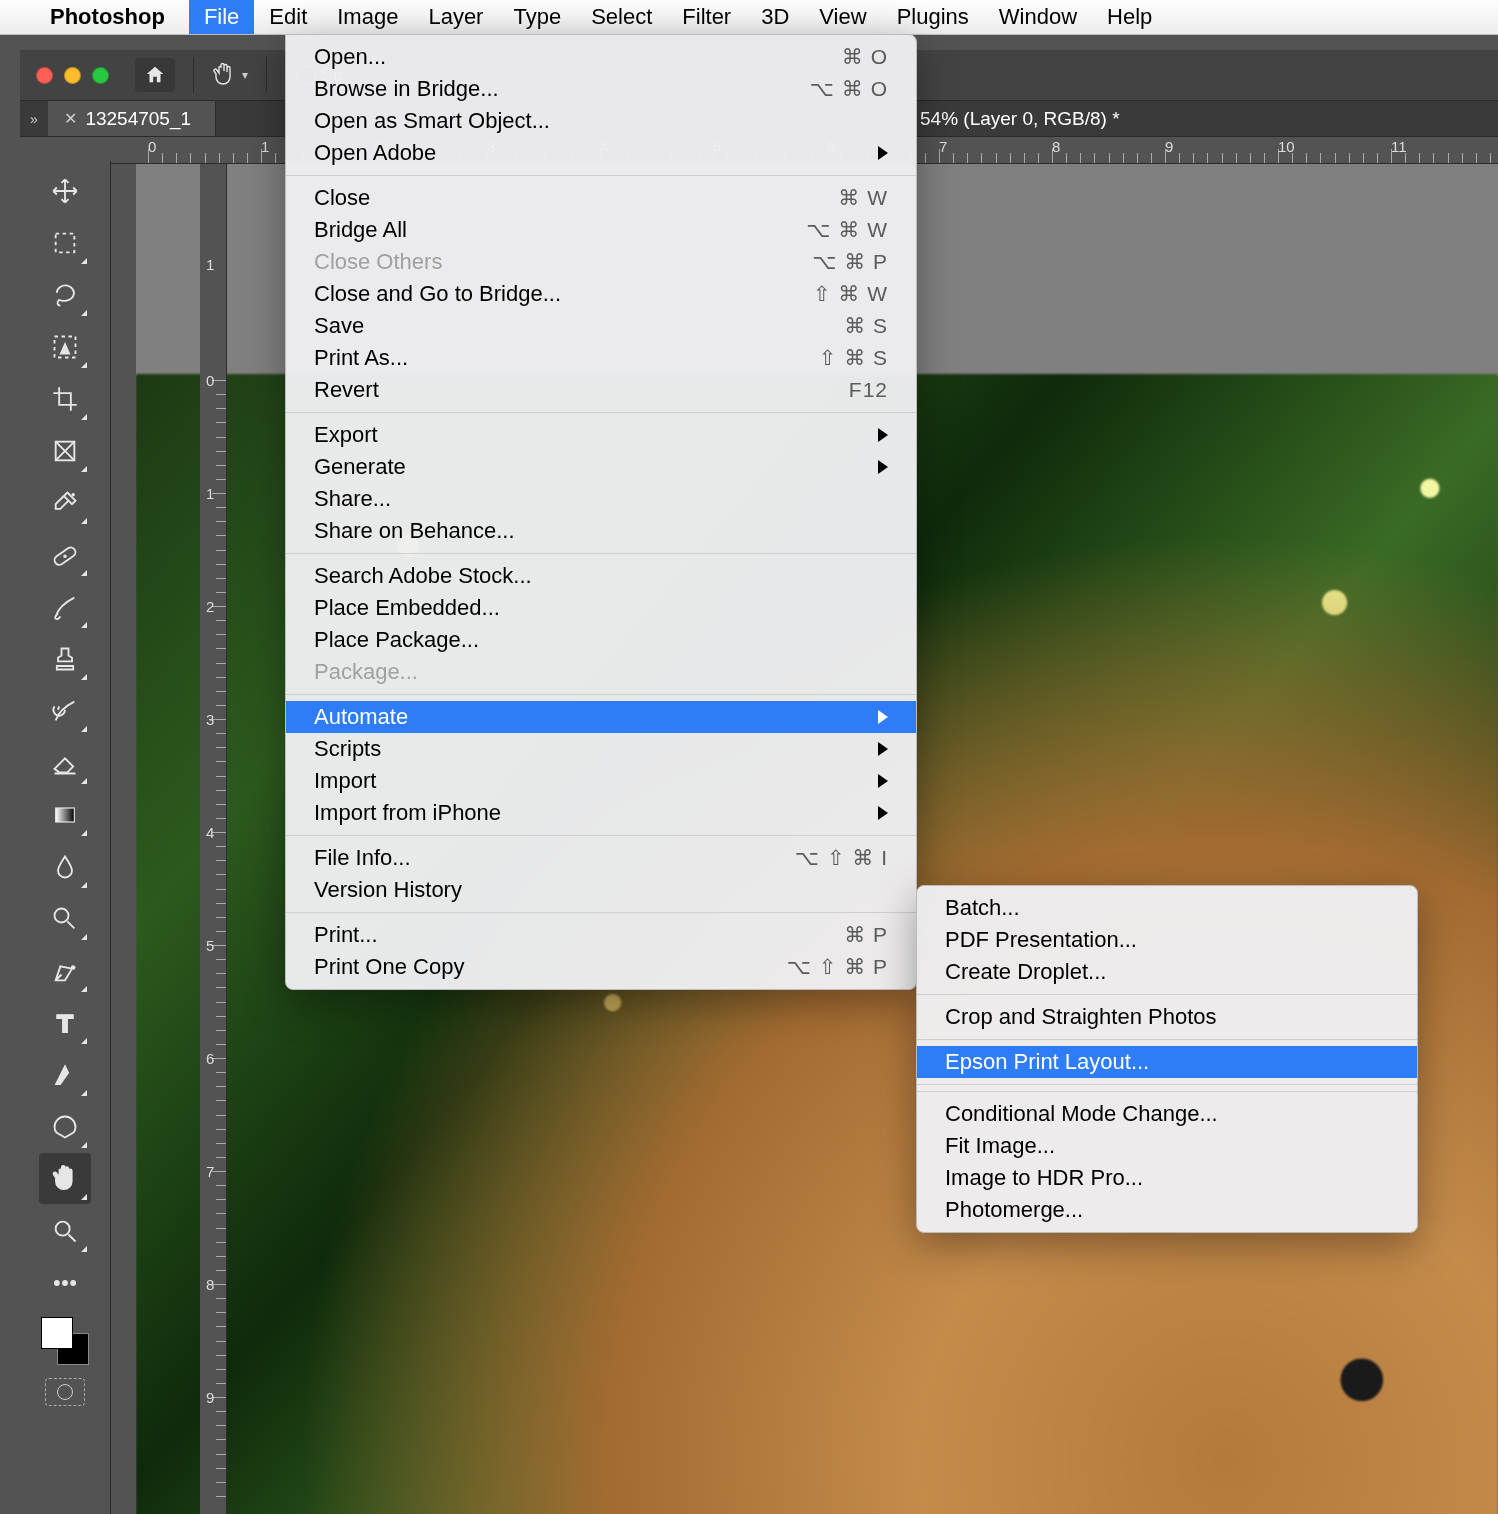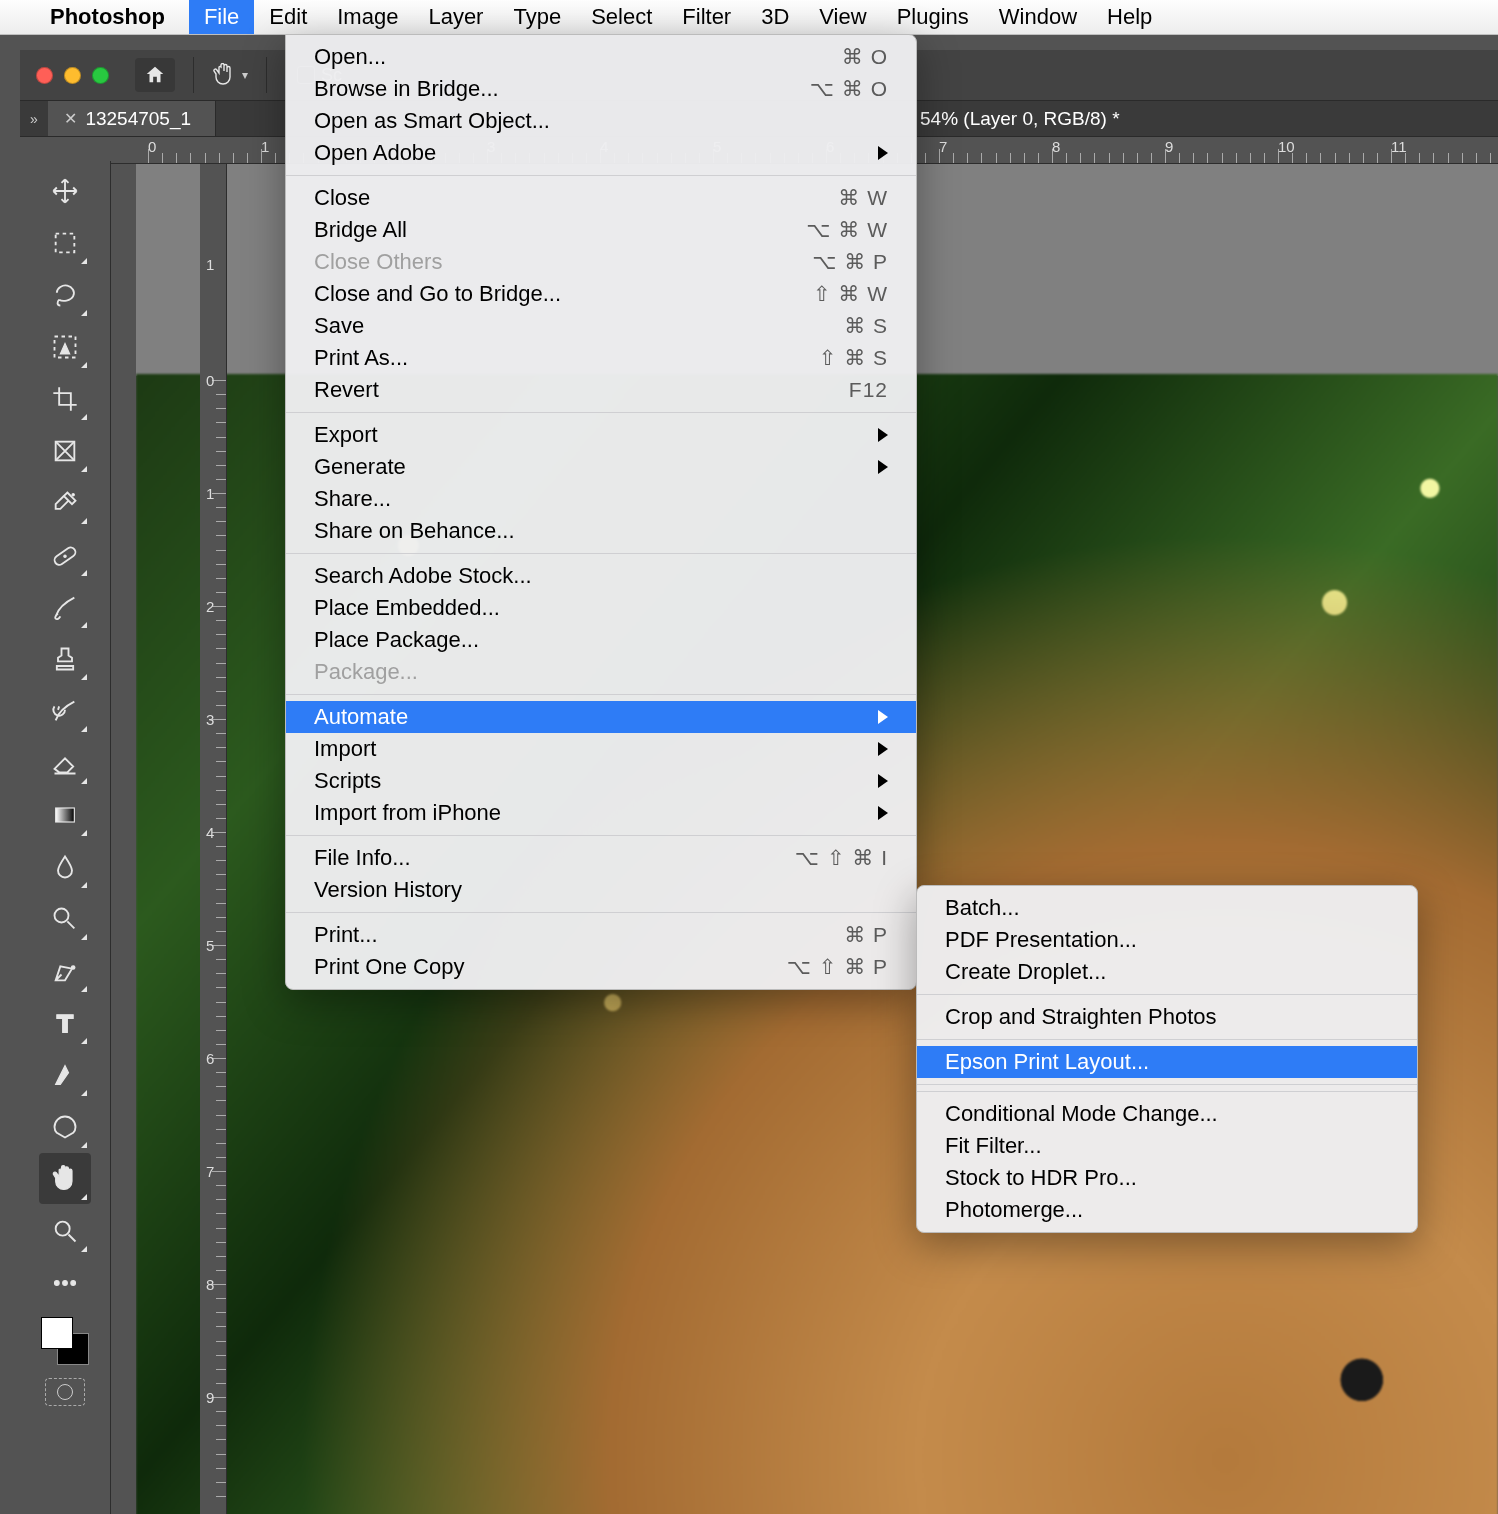--- a/index.html
+++ b/index.html
@@ -815,28 +815,28 @@
     </div>
     <div class="dd-row disabled">
       <span>Package...</span>
     </div>
     <div class="dd-sep"></div>
     <div class="dd-row highlight">
       <span>Automate</span>
       <span class="sub-arrow"></span>
     </div>
     <div class="dd-row">
+      <span>Scripts</span>
+      <span class="sub-arrow"></span>
+    </div>
+    <div class="dd-row">
       <span>Import</span>
       <span class="sub-arrow"></span>
     </div>
     <div class="dd-row">
-      <span>Scripts</span>
-      <span class="sub-arrow"></span>
-    </div>
-    <div class="dd-row">
       <span>Import from iPhone</span>
       <span class="sub-arrow"></span>
     </div>
     <div class="dd-sep"></div>
     <div class="dd-row">
       <span>File Info...</span>
       <span class="sc">⌥ ⇧ ⌘ I</span>
     </div>
     <div class="dd-row">
       <span>Version History</span>
@@ -869,21 +869,21 @@
     <div class="dd-sep"></div>
     <div class="dd-row highlight">
       <span>Epson Print Layout...</span>
     </div>
     <div class="dd-sep"></div>
     <div class="dd-sep"></div>
     <div class="dd-row">
       <span>Conditional Mode Change...</span>
     </div>
     <div class="dd-row">
-      <span>Fit Filter...</span>
-    </div>
-    <div class="dd-row">
-      <span>Stock to HDR Pro...</span>
+      <span>Fit Image...</span>
+    </div>
+    <div class="dd-row">
+      <span>Image to HDR Pro...</span>
     </div>
     <div class="dd-row">
       <span>Photomerge...</span>
     </div>
   </div>
 
 </body></html>

